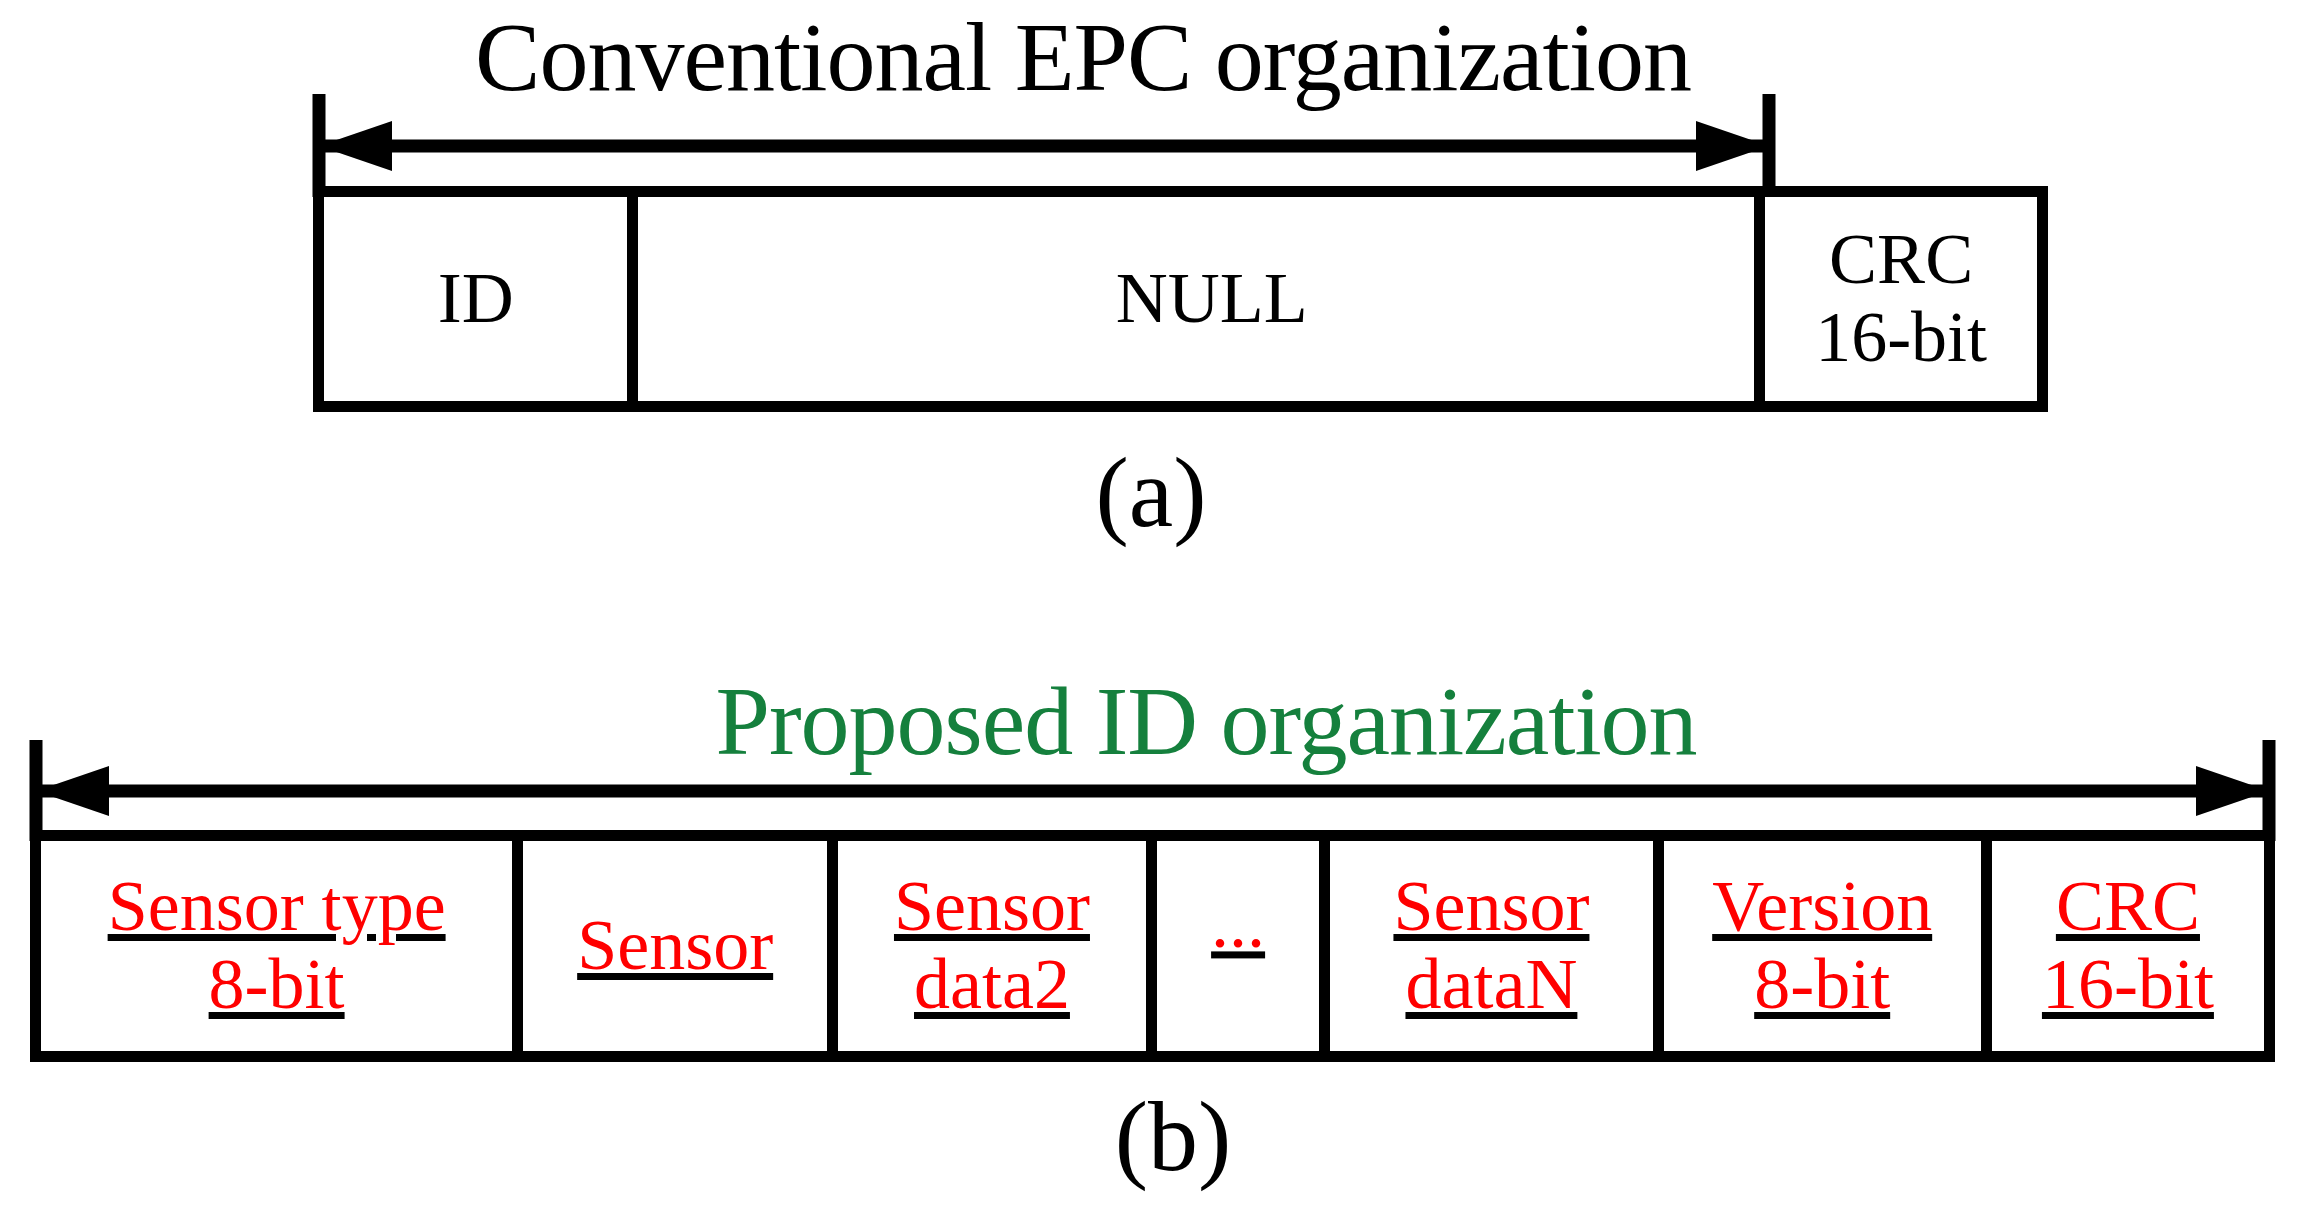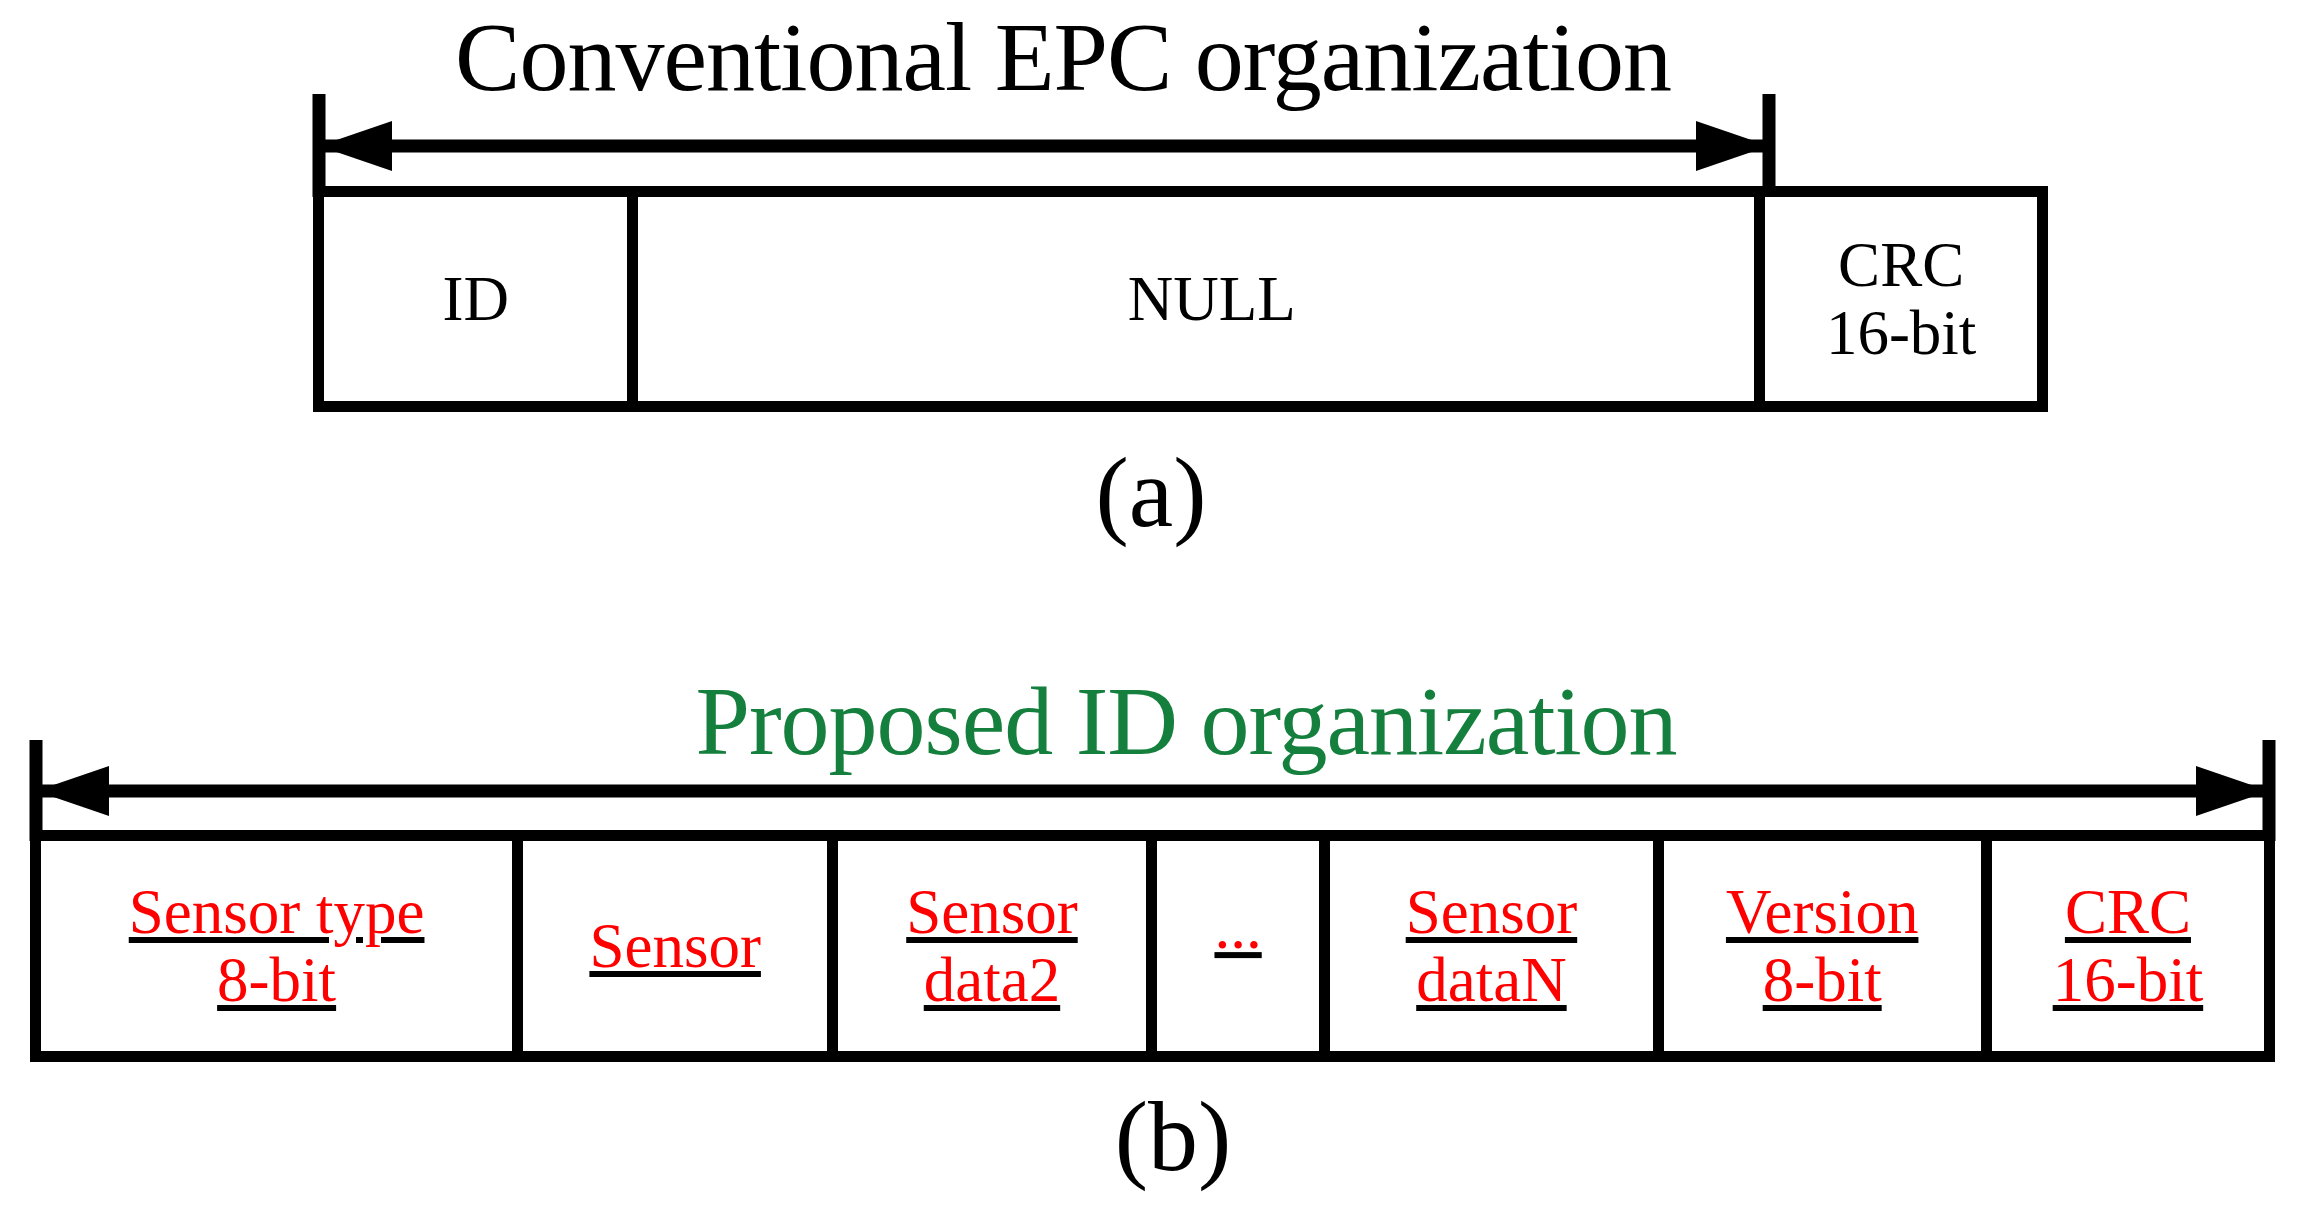--- a/index.html
+++ b/index.html
@@ -5,21 +5,21 @@
   * { box-sizing: border-box; margin: 0; padding: 0; }
   html, body {
     width: 2301px; height: 1208px;
     background: #ffffff;
     font-family: "Liberation Serif", "DejaVu Serif", serif;
   }
   #figure { position: relative; width: 2301px; height: 1208px; overflow: hidden; background:#fff; }
 
   .title {
     position: absolute; transform: translateX(-50%);
-    font-size: 98px; line-height: 1.1; white-space: nowrap; letter-spacing: -1px;
+    font-size: 98px; line-height: 1.1; white-space: nowrap; letter-spacing: -1px; margin-left: 20px;
   }
   #title-a { left: 1063px; top: 4px; color: #000000; }
   #title-b { left: 1186px; top: 668px; color: #15803d; }
 
   .caption {
     position: absolute; transform: translateX(-50%);
     font-size: 100px; line-height: 1.1; color: #000000;
   }
   #caption-a { left: 1151px; top: 438px; }
   #caption-b { left: 1173px; top: 1082px; }
@@ -27,21 +27,21 @@
   .bitbox {
     position: absolute; display: flex; flex-direction: row;
     border: 11px solid #000000; background: #ffffff;
   }
   #box-a { left: 313px;  top: 186px; width: 1735px; height: 226px; }
   #box-b { left: 30px;   top: 830px; width: 2245px; height: 232px; text-decoration: underline; }
 
   .cell {
     display: flex; flex-direction: column;
     justify-content: center; align-items: center;
-    text-align: center; font-size: 63px; line-height: 1.08;
+    text-align: center; font-size: 72px; line-height: 1.08;
     color: #000000; overflow: hidden;
   }
   .cell + .cell { border-left: 11px solid #000000; }
   #box-b .cell { color: #ff0000; }
   .cell span { white-space: nowrap; display: block; }
   .dots { transform: translateY(-0.30em); }
 
   #strokes { position: absolute; left: 0; top: 0; z-index: 3; pointer-events: none; }
 </style>
 </head>

